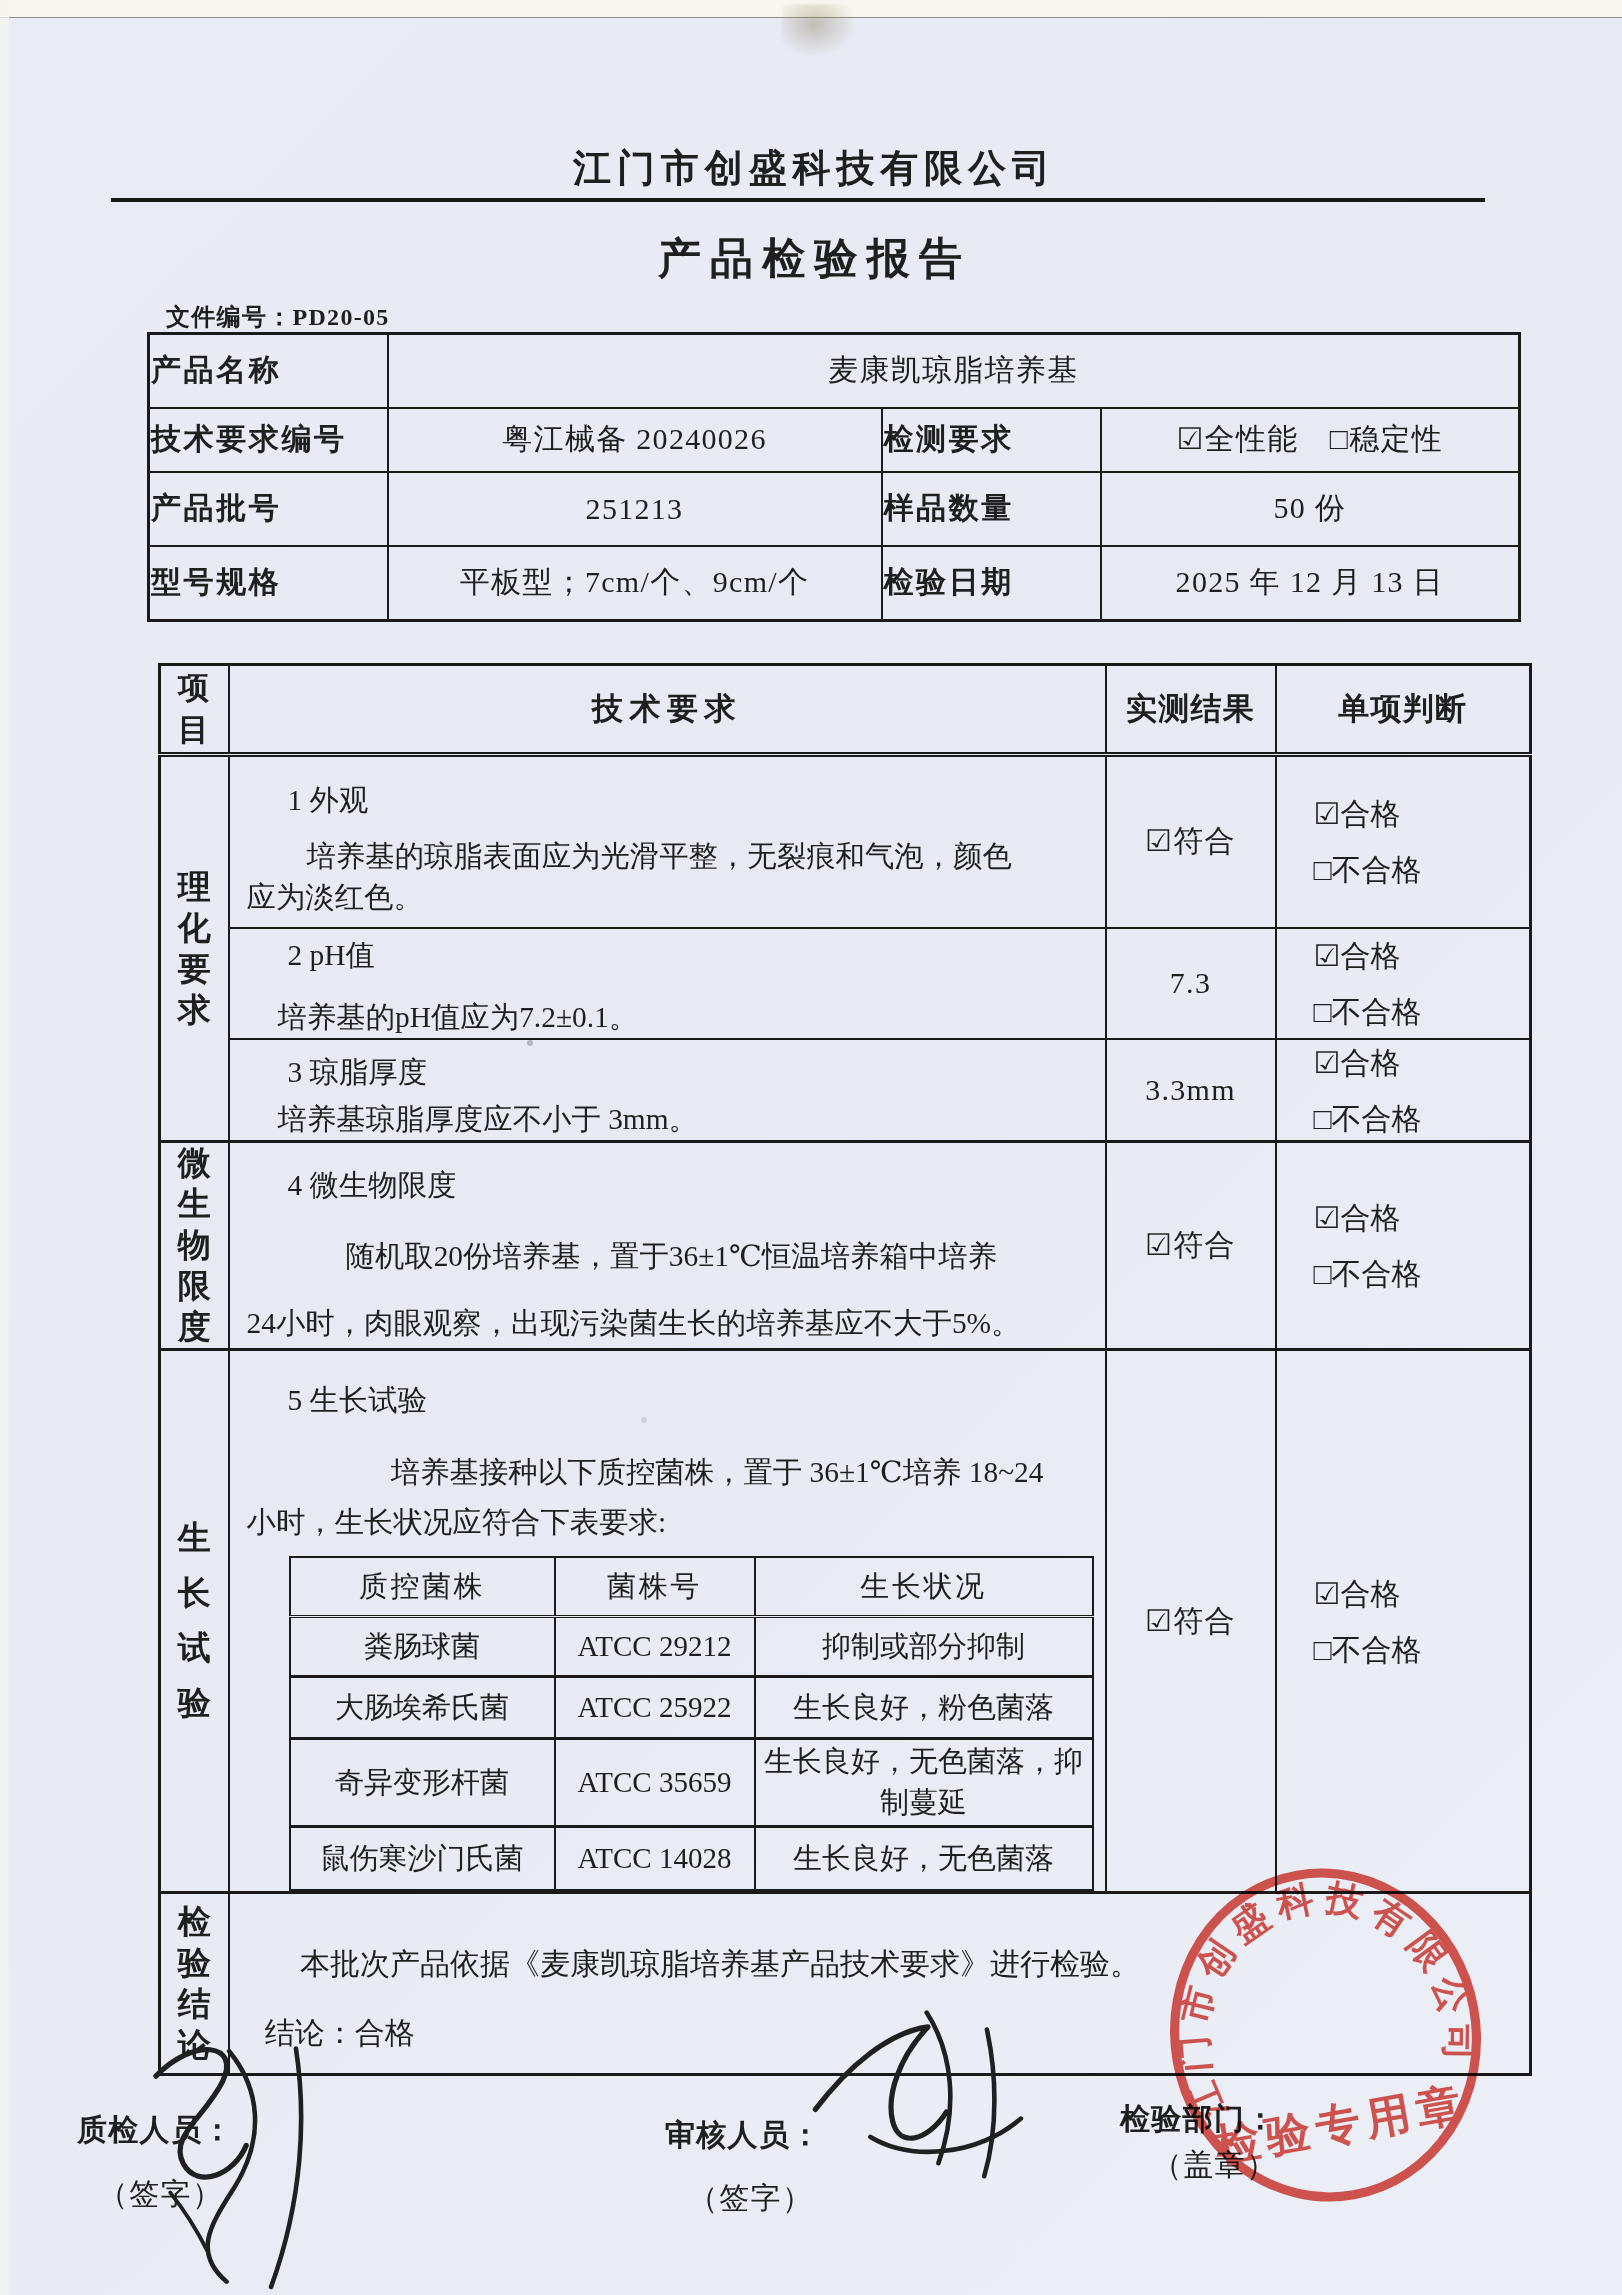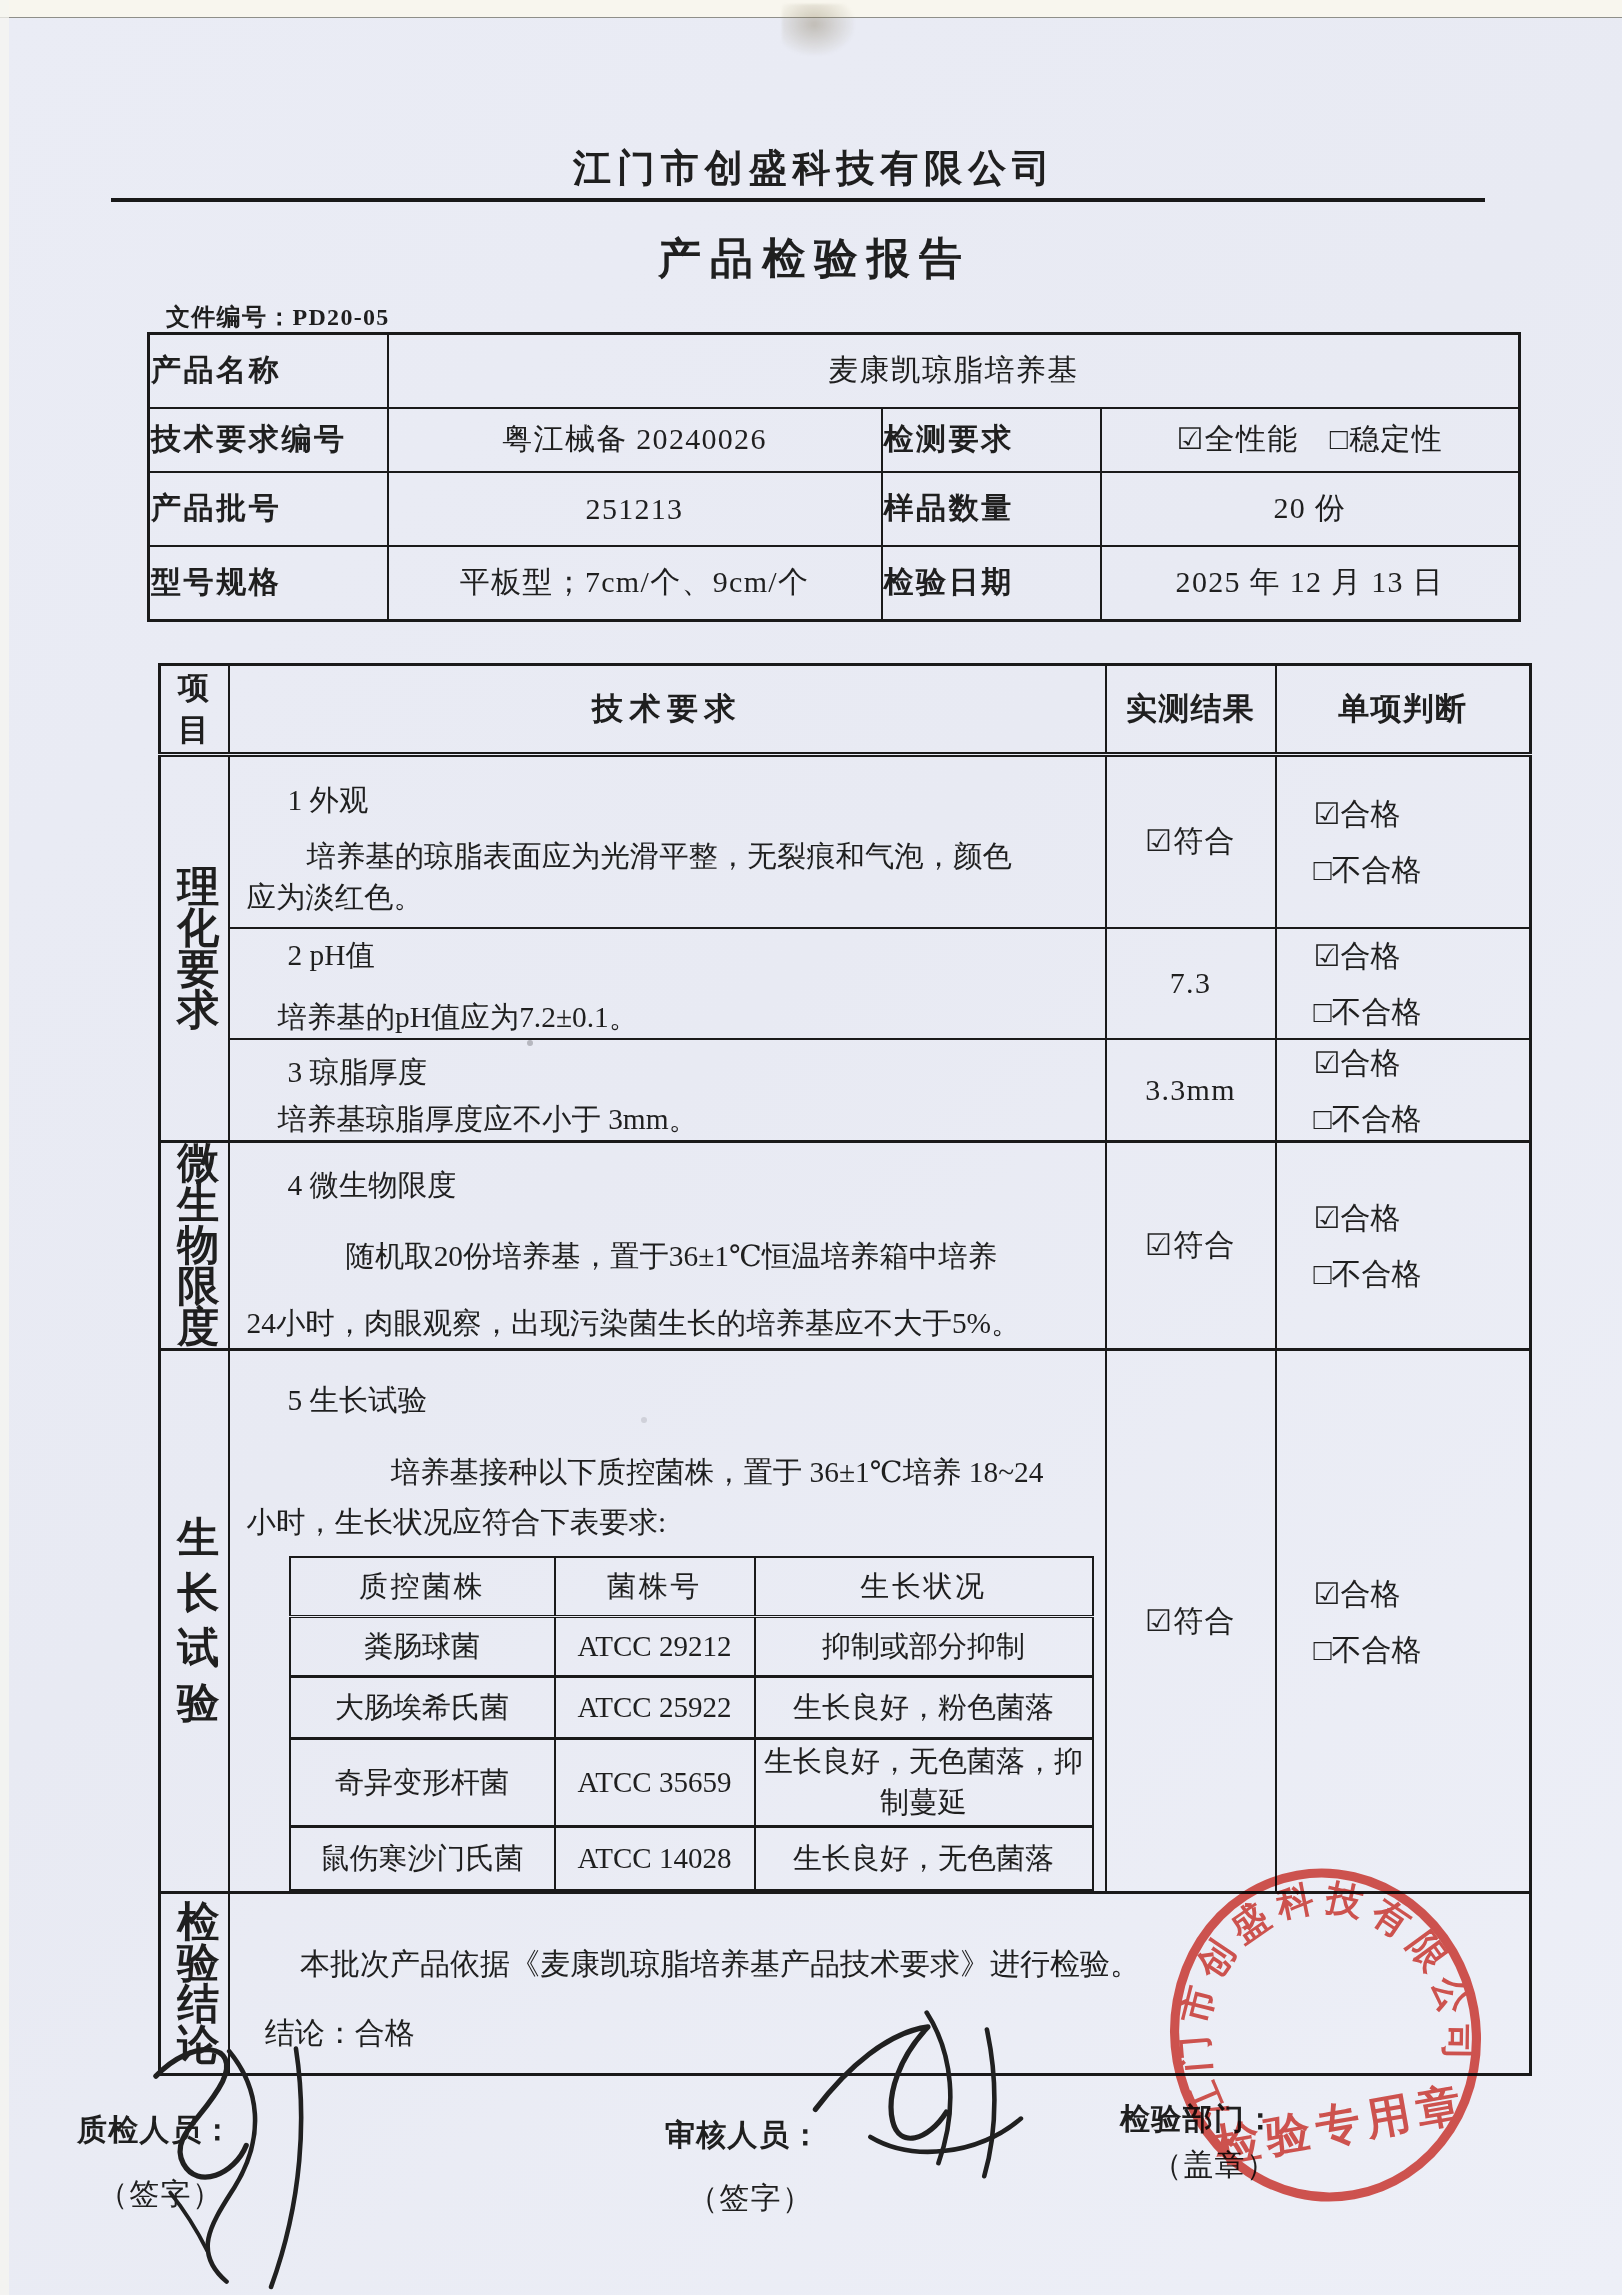--- a/index.html
+++ b/index.html
@@ -36,21 +36,21 @@
 
   .main-table{position:absolute;left:158px;top:663px;width:1371px;}
   .main-table th{font-size:31px;font-weight:600;letter-spacing:6.5px;text-align:center;vertical-align:middle;
     border-bottom:5.9px double #1a1a1a;}
   .main-table td{vertical-align:middle;}
   .main-table td,.main-table th{border-left-width:2.6px;border-right-width:2.6px;}
   .outer{border:3.3px solid #1a1a1a;}
   tr.sep td{border-top-width:3.9px;}
 
   .vcell{text-align:center;padding:0;}
-  .vlabel{width:34px;margin:0 auto;font-size:42px;font-weight:600;word-break:break-all;line-height:41px;text-align:center;}
+  .vlabel{width:34px;margin:0 auto;font-size:33px;font-weight:600;word-break:break-all;line-height:41px;text-align:center;}
   .vlabel.wide{line-height:55px;}
 
   .req{vertical-align:top;padding:0 15.7px 0 17px;font-size:29.4px;line-height:41px;}
   .req .t{padding-left:41px;}
   .req .ind-a{padding-left:60px;}
   .req .ind-b{padding-left:99px;}
   .req .ind-c{padding-left:31px;}
   .row-appearance .t{padding-top:14.4px;}
   .row-appearance .ind-a{margin-top:15.7px;}
   .row-ph .t{padding-top:6.5px;}
@@ -116,21 +116,21 @@
     <tr style="height:64px">
       <td class="lbl">技术要求编号</td>
       <td class="val">粤江械备 20240026</td>
       <td class="lbl">检测要求</td>
       <td class="val">☑全性能　□稳定性</td>
     </tr>
     <tr style="height:74px">
       <td class="lbl">产品批号</td>
       <td class="val">251213</td>
       <td class="lbl">样品数量</td>
-      <td class="val">20 份</td>
+      <td class="val">50 份</td>
     </tr>
     <tr style="height:75px">
       <td class="lbl">型号规格</td>
       <td class="val">平板型；7cm/个、9cm/个</td>
       <td class="lbl">检验日期</td>
       <td class="val">2025 年 12 月 13 日</td>
     </tr>
   </tbody>
     </table>
 

